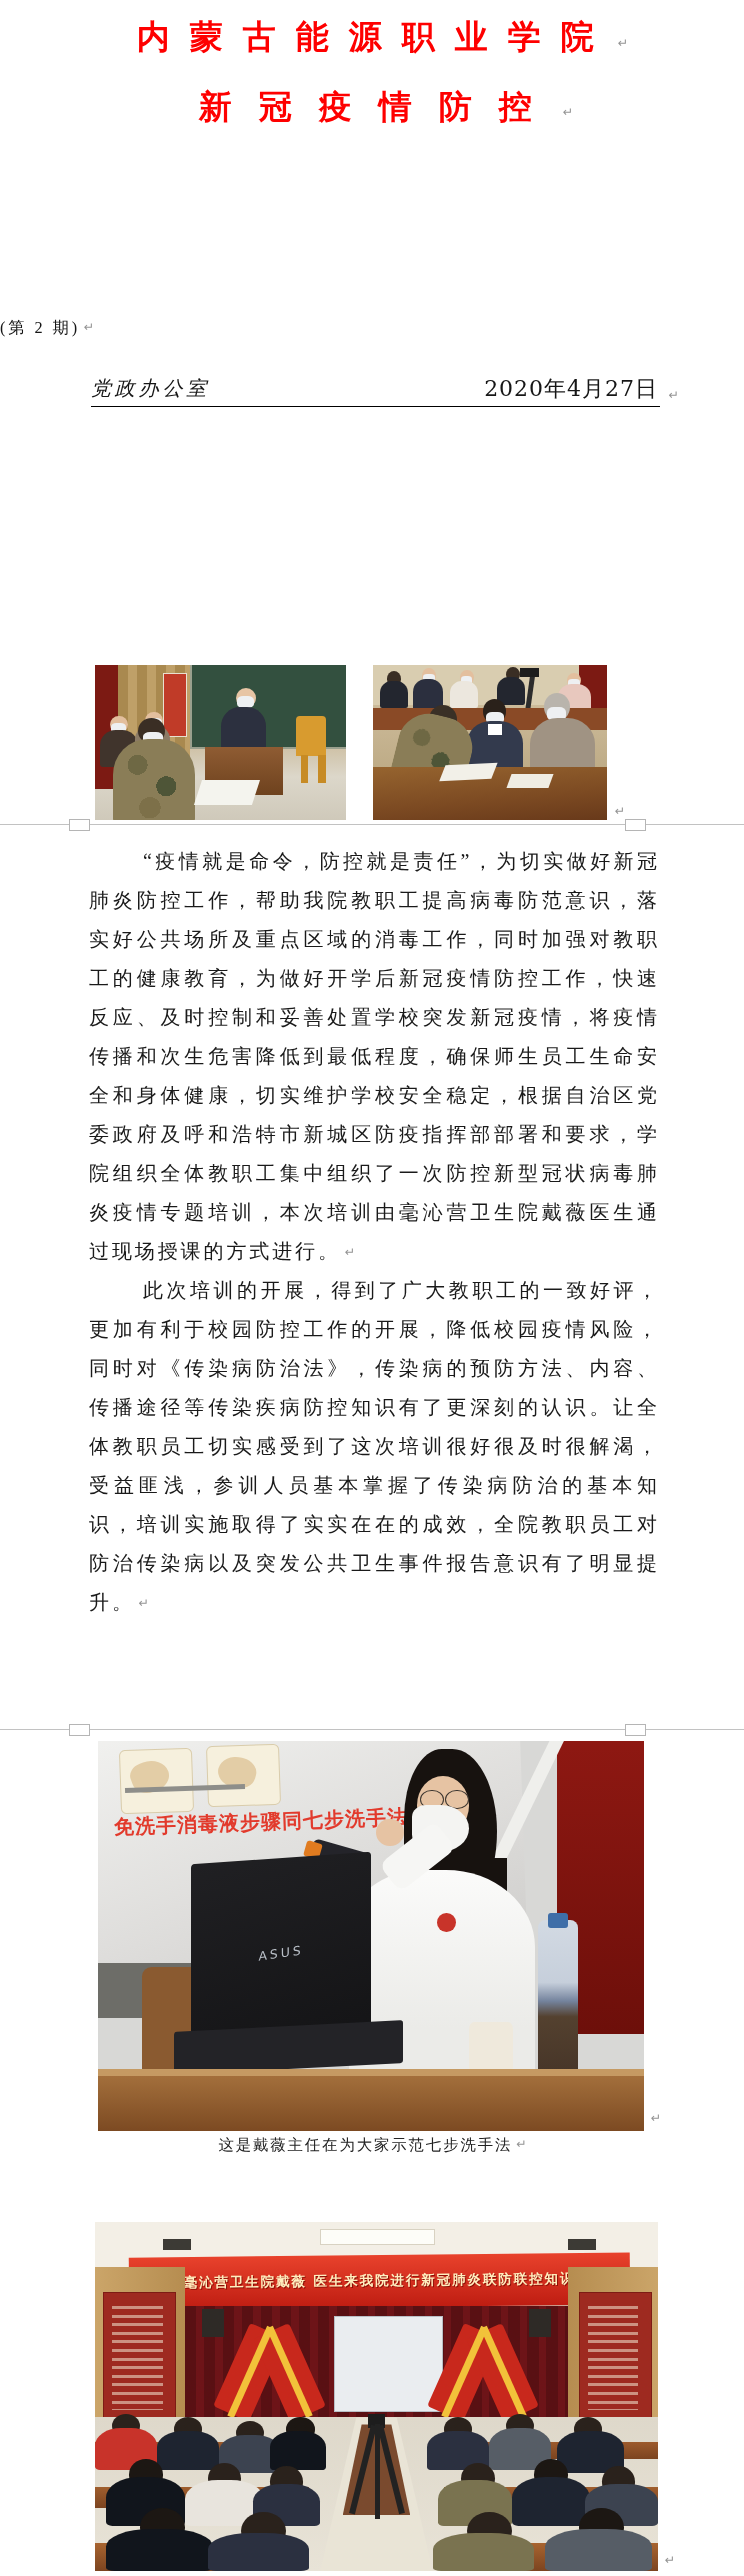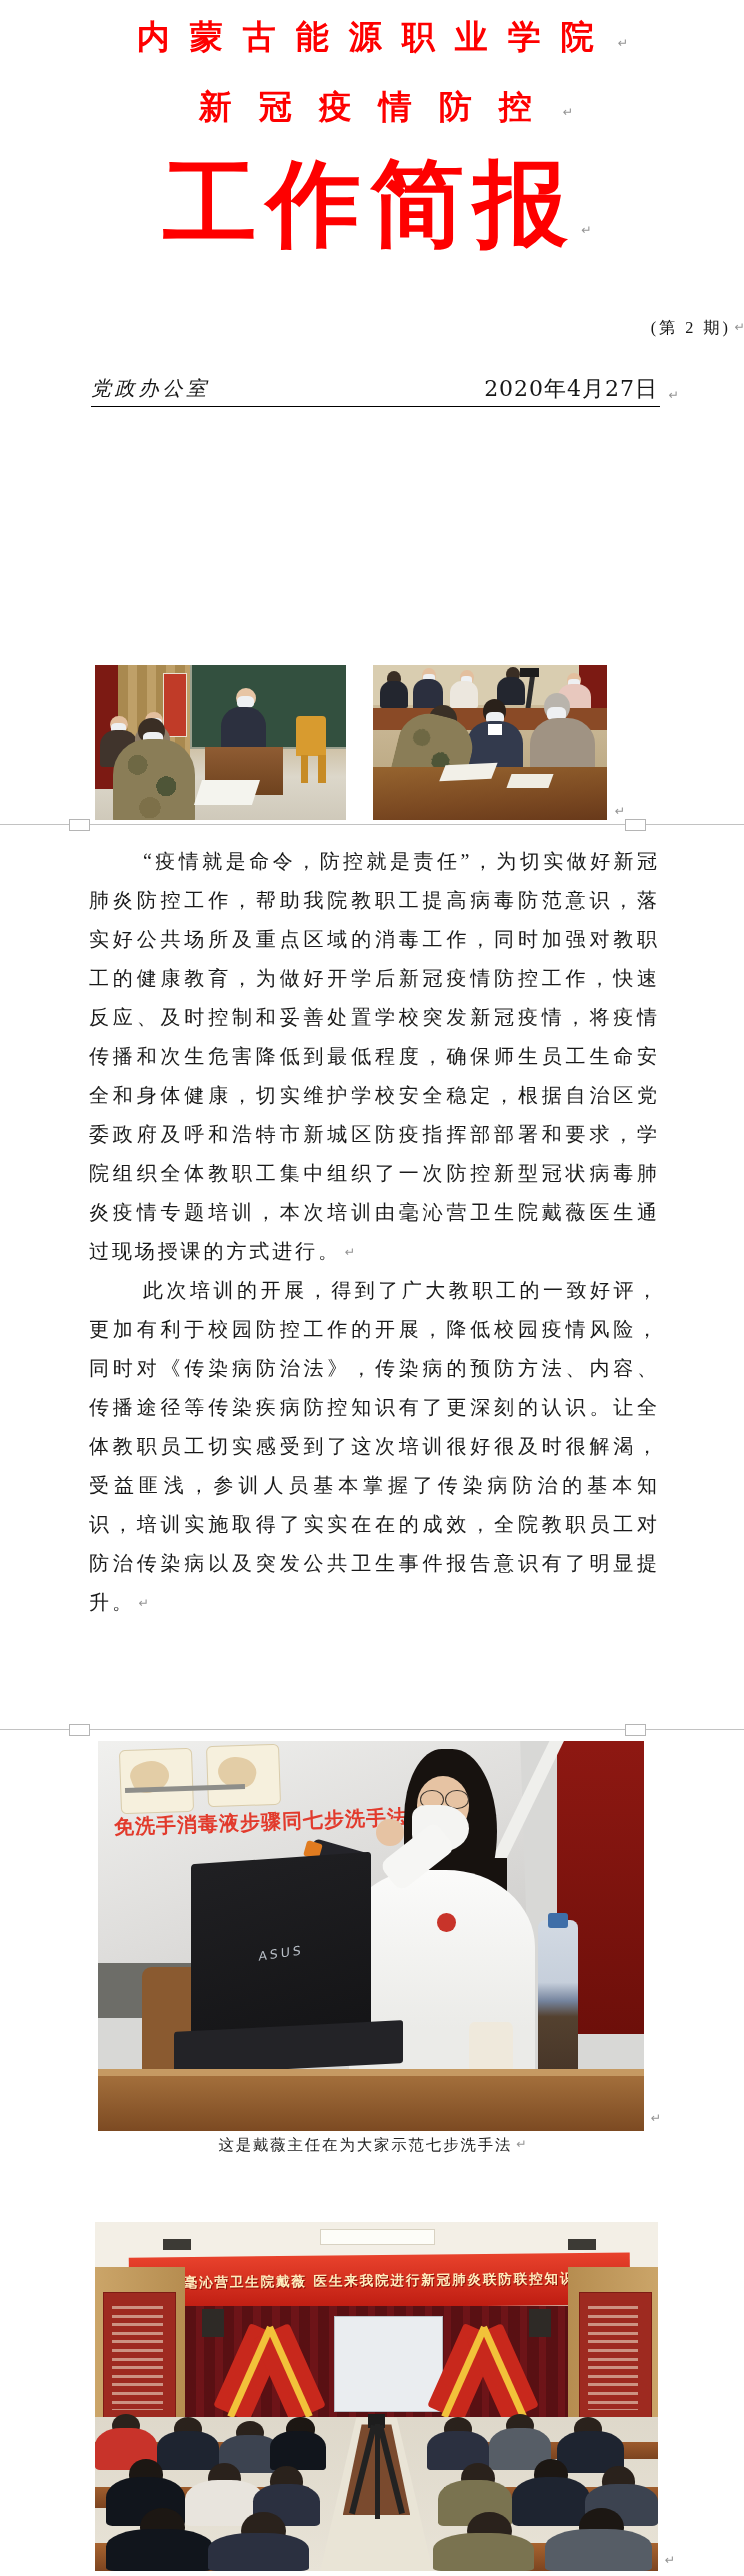--- a/index.html
+++ b/index.html
@@ -13,21 +13,21 @@
   .org{left:0;width:100%;text-align:center;color:#fe0000;
        font-family:"DejaVu Sans","Liberation Sans",sans-serif;font-weight:600;}
   .org1{top:15.4px;font-size:33px;}
   .org1 .tx{letter-spacing:20px;margin-left:20px;}
   .org2{top:77px;font-size:33px;margin-top:8px;}
   .org2 .tx{letter-spacing:27px;margin-left:27px;}
   .main-title{top:150px;left:0;width:100%;text-align:center;color:#fe0000;
        font-family:"DejaVu Sans","Liberation Sans",sans-serif;font-weight:600;
        font-size:94px;line-height:108px;}
   .main-title .tx{letter-spacing:9.6px;margin-left:9.6px;}
-  .issue{top:317px;left:0;width:100%;text-align:right;font-size:16.3px;letter-spacing:2.9px;}
+  .issue{top:317px;left:0;width:100%;text-align:left;font-size:16.3px;letter-spacing:2.9px;}
   .office-row{top:373px;left:91px;width:569px;height:33px;border-bottom:1.9px solid #000;}
   .office{position:absolute;left:0;bottom:3.8px;font-size:20px;font-style:italic;letter-spacing:3.8px;}
   .date{position:absolute;right:1.9px;bottom:1.9px;font-size:22px;font-family:"DejaVu Serif",serif;letter-spacing:1px;}
   .date-pil{position:absolute;right:-19px;bottom:3.8px;}
 
   
   .headline{top:427px;left:75px;width:596px;text-align:center;font-size:20px;font-weight:bold;
             font-family:"DejaVu Sans","Liberation Sans",sans-serif;color:#0d0d0d;letter-spacing:1px;}
   .bodytext{left:89px;width:571px;font-size:20px;line-height:39px;letter-spacing:2.9px;
             text-align:justify;color:#1a1a1a;}
@@ -68,23 +68,20 @@
 </head>
 <body>
 
 <div class="page">
 
   <div class="abs org org1">
     <span class="tx">内蒙古能源职业学院</span><span class="pil">↵</span>
   </div>
   <div class="abs org org2">
     <span class="tx">新冠疫情防控</span><span class="pil">↵</span>
-  </div>
-  <div class="abs main-title">
-    <span class="tx">工作简报</span><span class="pil">↵</span>
   </div>
   <div class="abs issue">
     <span>(第 2 期)</span><span class="pil">↵</span>
   </div>
   <div class="abs office-row">
     <span class="office">党政办公室</span>
     <span class="date">2020年4月27日</span>
     <span class="pil date-pil">↵</span>
   </div>
 

